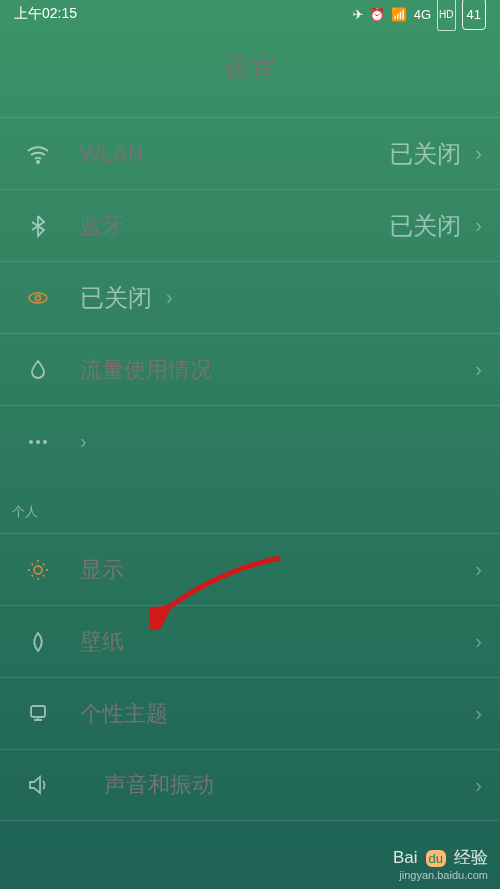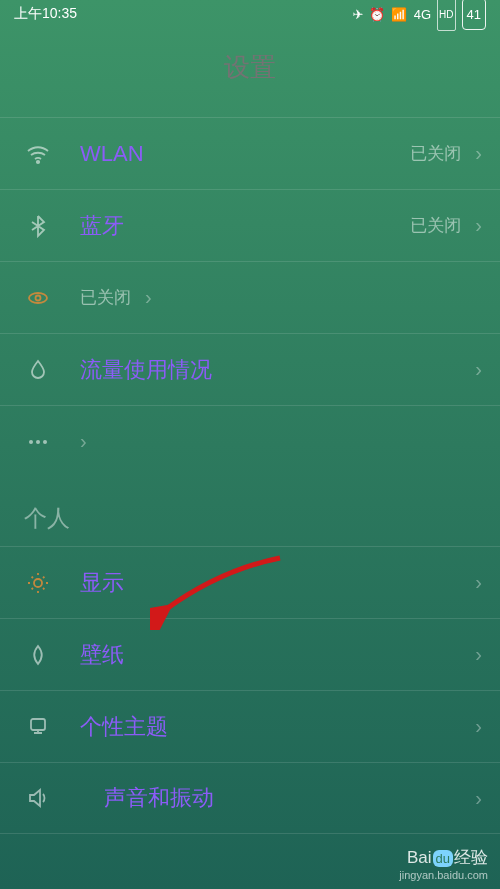--- a/index.html
+++ b/index.html
@@ -44,23 +44,23 @@
       font-size: 26px;
       font-weight: 400;
       padding: 22px 0 32px;
       color: #737373;
     }
     .list {
       display: flex;
       flex-direction: column;
     }
     .section-header {
-      font-size: 23px;
+      font-size: 13px;
       color: rgba(255,255,255,0.45);
-      padding: 26px 24px 12px;
+      padding: 26px 12px 12px;
     }
     .row {
       display: flex;
       align-items: center;
       height: 72px;
       padding: 0 18px 0 24px;
       border-top: 1px solid rgba(255,255,255,0.12);
       position: relative;
     }
     .row:last-child {
@@ -73,25 +73,25 @@
       display: flex;
       align-items: center;
       justify-content: center;
       margin-right: 28px;
       opacity: 0.55;
     }
     .icon svg { width: 24px; height: 24px; }
     .label {
       flex: 1;
       font-size: 22px;
-      color: #8b5cf6;
+      color: #737373;
       font-weight: 300;
     }
     .value {
-      font-size: 17px;
+      font-size: 24px;
       color: rgba(255,255,255,0.5);
       margin-right: 14px;
     }
     .chevron {
       color: rgba(255,255,255,0.35);
       font-size: 20px;
     }
     .arrow-annotation {
       position: absolute;
       left: 150px;
@@ -103,37 +103,37 @@
       right: 12px;
       bottom: 8px;
       text-align: right;
       color: rgba(255,255,255,0.85);
     }
     .watermark .brand {
       font-size: 17px;
       font-weight: 500;
     }
     .watermark .brand .du {
-      background: #7dd3fc;
+      background: #fdba74;
       color: #2d7a5e;
       border-radius: 6px;
       padding: 1px 3px;
       font-size: 13px;
-      margin: 0 1px;
+      margin: 0 8px;
     }
     .watermark .url {
       font-size: 11px;
       opacity: 0.75;
     }
   </style>
 </head>
 <body>
 
 <div class="status-bar">
-  <span>上午10:35</span>
+  <span>上午02:15</span>
   <div class="status-right">
     <span>✈</span>
     <span>⏰</span>
     <span>📶</span>
     <span>4G</span>
     <span style="font-size:10px;border:1px solid rgba(255,255,255,0.7);border-radius:2px;padding:10px 1px;">HD</span>
     <span class="battery">41</span>
   </div>
 </div>
 

